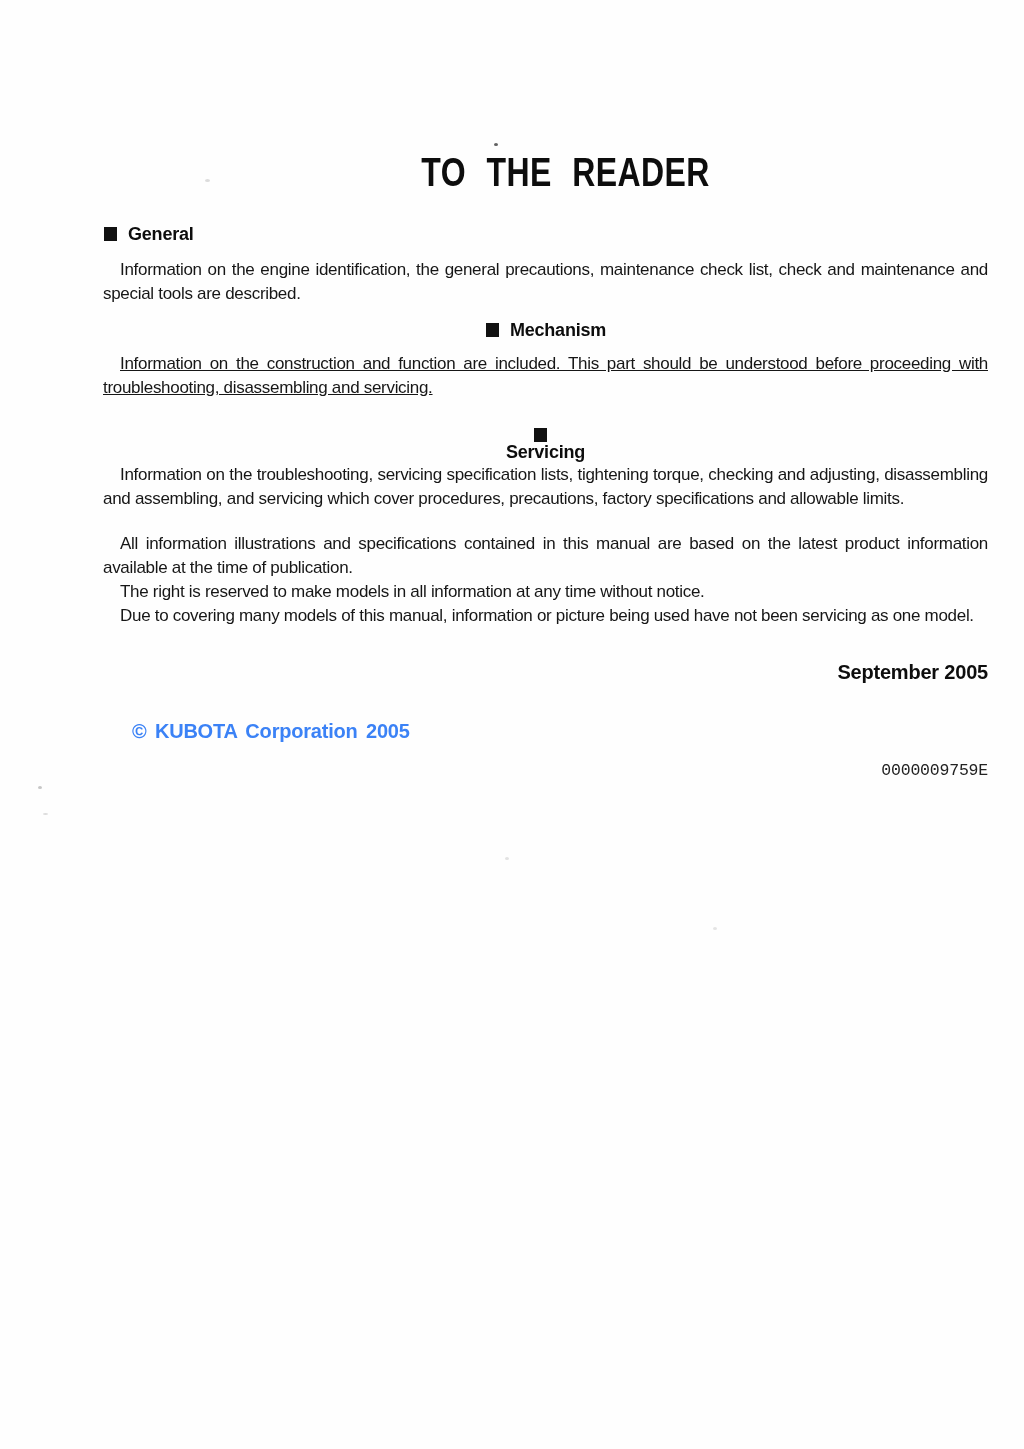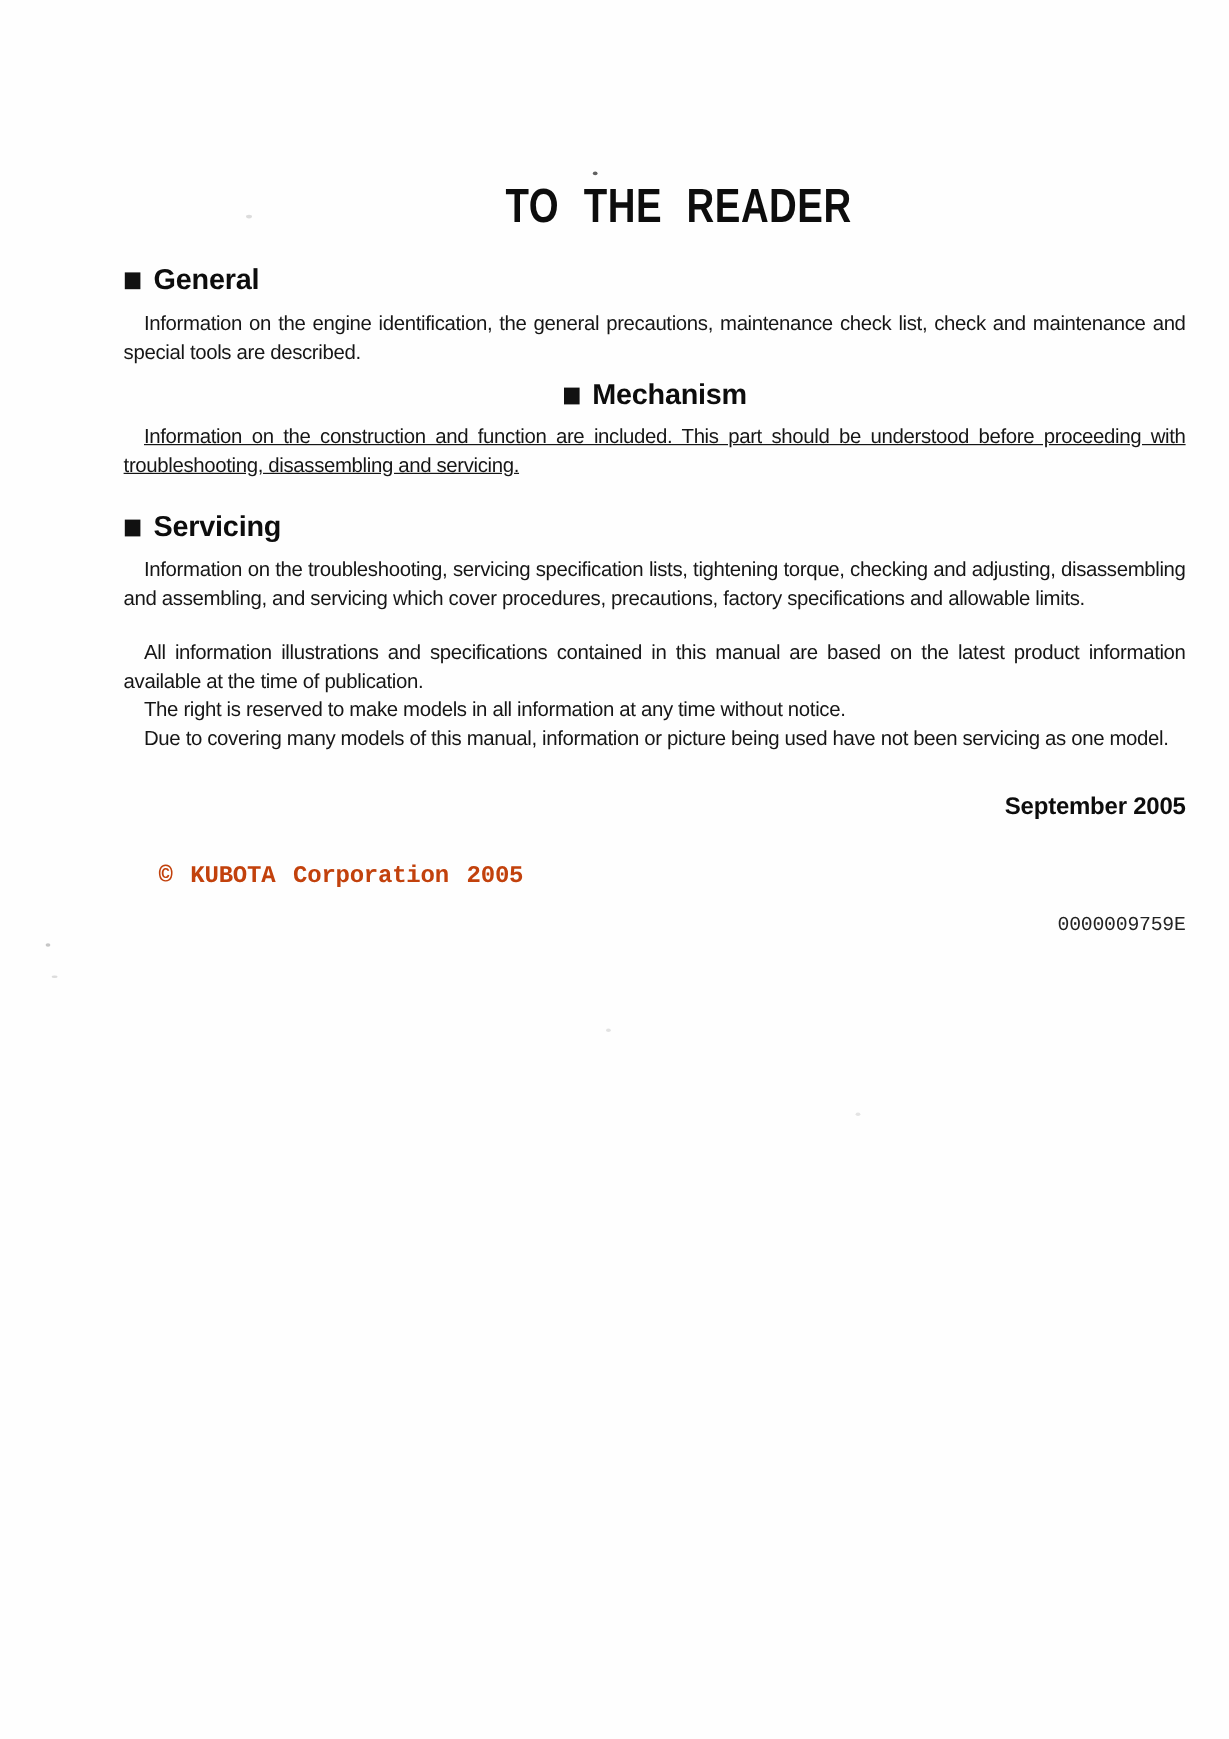--- a/index.html
+++ b/index.html
@@ -42,58 +42,57 @@
     letter-spacing: -0.3px;
     text-align: justify;
     text-indent: 17px;
     color: #161616;
   }
   .intro { margin-top: 44px !important; }
   .sec-heading {
     display: flex;
     align-items: center;
     height: 24px;
-    font-size: 24px;
+    font-size: 18px;
     font-weight: bold;
     letter-spacing: -0.2px;
     color: #0d0d0d;
   }
   .sq {
     display: inline-block;
     width: 13px; height: 14px;
     background: #111111;
     margin: 0 11px 0 1px;
     flex: 0 0 auto;
   }
   .h-general   { margin-top: 30px; }
   .p-general   { margin-top: 12px !important; }
   .h-mechanism { margin-top: 12px; justify-content: center; }
   .p-mechanism { margin-top: 10px !important; text-decoration: underline; }
-  .h-servicing { margin-top: 28px; }
+  .h-servicing { margin-top: 28px; flex-direction: column; }
   .p-servicing { margin-top: 11px !important; }
   .notes { margin-top: 21px; }
   .date {
     margin-top: 32px;
     text-align: right;
     font-size: 20px;
     font-weight: bold;
     line-height: 24px;
     letter-spacing: -0.2px;
     color: #0d0d0d;
   }
   .copyright {
     margin-top: 35px;
     padding-left: 29px;
     font-size: 20px;
     font-weight: bold;
     line-height: 24px;
     letter-spacing: -0.2px;
     word-spacing: 3px;
-    color: #c2410c;
-    font-family: Liberation Mono, monospace;
+    color: #3b82f6;
   }
   .docnum {
     margin-top: 17px;
     text-align: right;
     font-size: 16.5px;
     line-height: 22px;
     letter-spacing: -0.2px;
     color: #222;
     font-family: Liberation Mono, monospace;
   }

